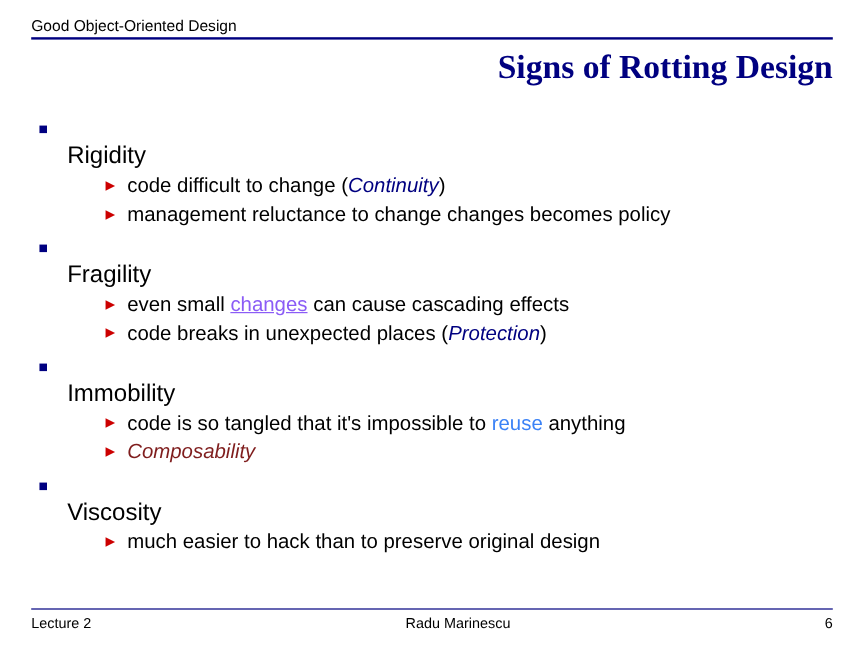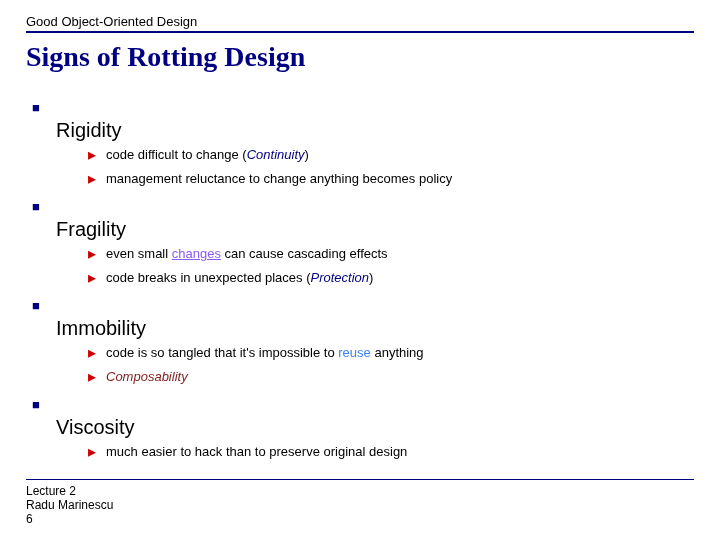--- a/index.html
+++ b/index.html
@@ -26,21 +26,21 @@
   .header-rule {
     border: none;
     border-top: 2.5px solid #000080;
     margin: 2px 0 8px 0;
   }
   .title {
     font-family: Georgia, "Times New Roman", serif;
     font-size: 28px;
     font-weight: bold;
     color: #000080;
-    text-align: left;
+    text-align: right;
     margin: 4px 0 22px 0;
   }
   .content {
     padding-left: 6px;
   }
   .l1 {
     display: flex;
     margin: 4px 0 2px 0;
   }
   .l1-bullet {
@@ -60,21 +60,21 @@
     margin: 0 0 2px 56px;
   }
   .l2-bullet {
     color: #cc0000;
     font-size: 16px;
     width: 18px;
     flex-shrink: 0;
     line-height: 22px;
   }
   .l2-text {
-    font-size: 13px;
+    font-size: 17px;
     color: #000;
     line-height: 22px;
   }
   .em-navy { color: #000080; font-style: italic; }
   .em-red { color: #7f1d1d; font-style: italic; }
   .red-u { color: #8b5cf6; text-decoration: underline; }
   .red-plain { color: #3b82f6; }
   .footer {
     position: absolute;
     left: 26px;
@@ -84,21 +84,20 @@
   .footer-rule {
     border: none;
     border-top: 1.5px solid #000080;
     margin: 0 0 4px 0;
   }
   .footer-row {
     display: flex;
     justify-content: space-between;
     font-size: 12px;
     color: #000;
-    flex-direction: column;
   }
 </style>
 </head>
 <body>
 
 <div class="slide">
   <div class="header-label">Good Object-Oriented Design</div>
   <hr class="header-rule">
   <div class="title">Signs of Rotting Design</div>
 
@@ -106,21 +105,21 @@
       <div class="l1">
         <span class="l1-bullet">■</span>
         <span class="l1-text">Rigidity</span>
       </div>
       <div class="l2">
         <span class="l2-bullet">▸</span>
         <span class="l2-text">code difficult to change (<span class="em-navy">Continuity</span>)</span>
       </div>
       <div class="l2">
         <span class="l2-bullet">▸</span>
-        <span class="l2-text">management reluctance to change anything becomes policy</span>
+        <span class="l2-text">management reluctance to change changes becomes policy</span>
       </div>
       <div class="l1">
         <span class="l1-bullet">■</span>
         <span class="l1-text">Fragility</span>
       </div>
       <div class="l2">
         <span class="l2-bullet">▸</span>
         <span class="l2-text">even small <span class="red-u">changes</span> can cause cascading effects</span>
       </div>
       <div class="l2">

